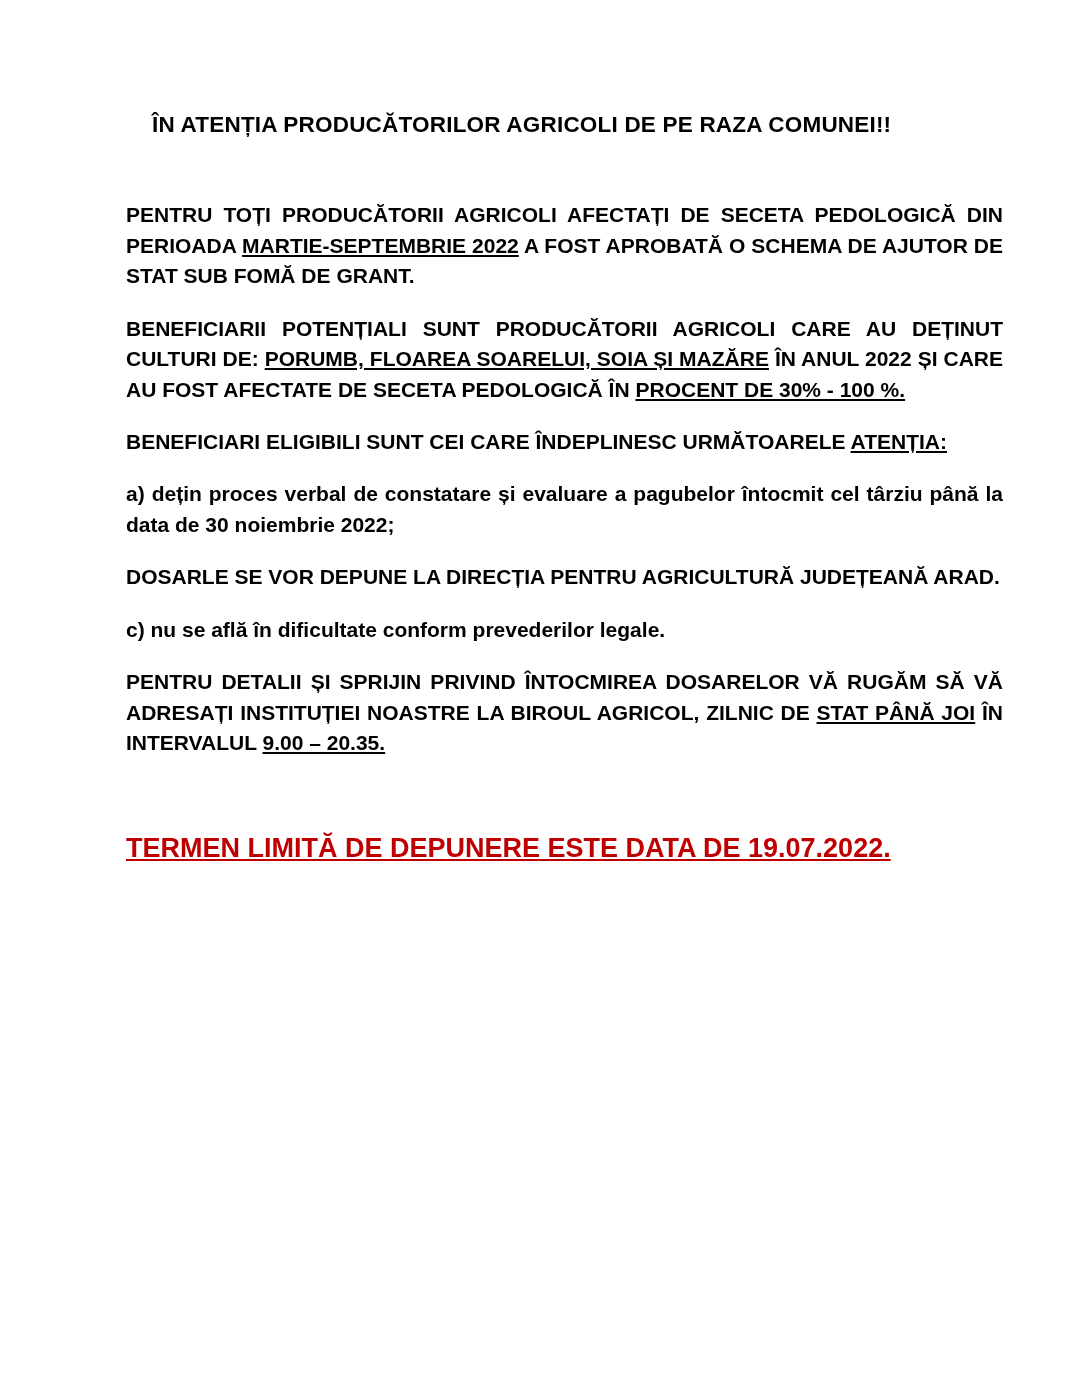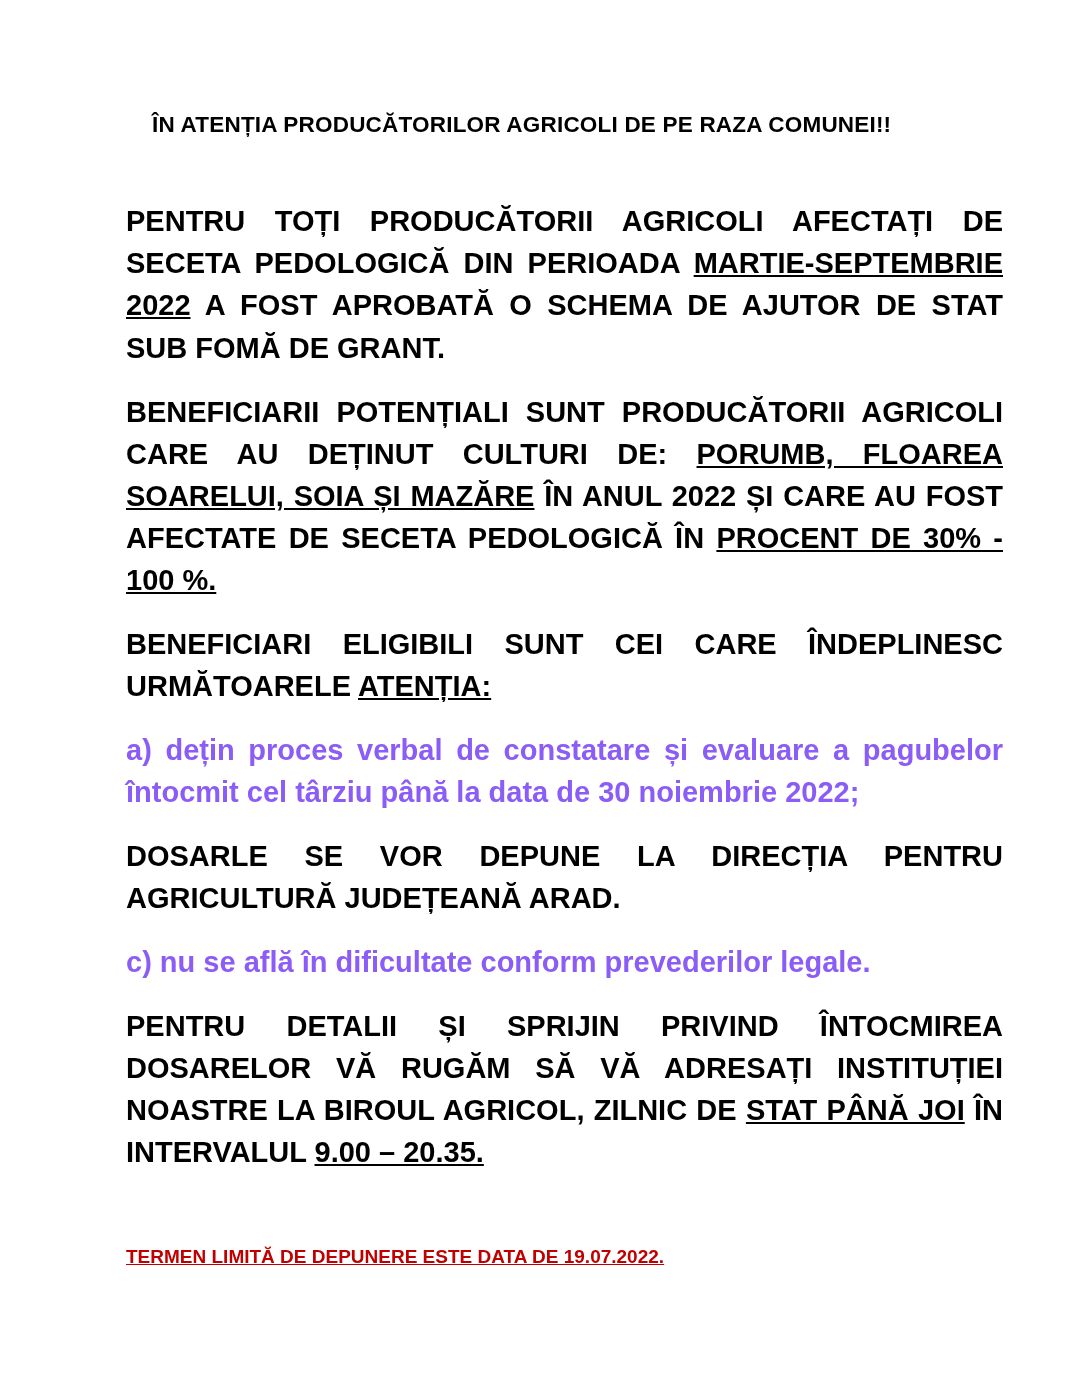--- a/index.html
+++ b/index.html
@@ -22,44 +22,44 @@
   }
   .doc-title {
     font-size: 22.5px;
     font-weight: bold;
     letter-spacing: 0.2px;
     text-align: left;
     margin: 0 0 60px 26px;
     line-height: 1.35;
   }
   .para {
-    font-size: 29px;
+    font-size: 21px;
     font-weight: bold;
     line-height: 1.45;
     text-align: justify;
     text-justify: inter-word;
     margin: 0 0 22px 0;
   }
   .para:last-child {
     margin-bottom: 0;
   }
   .para.red {
-    color: #8b5cf6;
+    color: #000000;
   }
   .para.nojustify {
     text-align: left;
   }
   .u {
     text-decoration: underline;
   }
   .spacer-big {
     height: 48px;
   }
   .deadline {
-    font-size: 19px;
+    font-size: 27px;
     font-weight: bold;
     color: #C00000;
     text-decoration: underline;
     line-height: 1.45;
     text-align: left;
     margin: 0;
   }
 </style>
 </head>
 <body>

